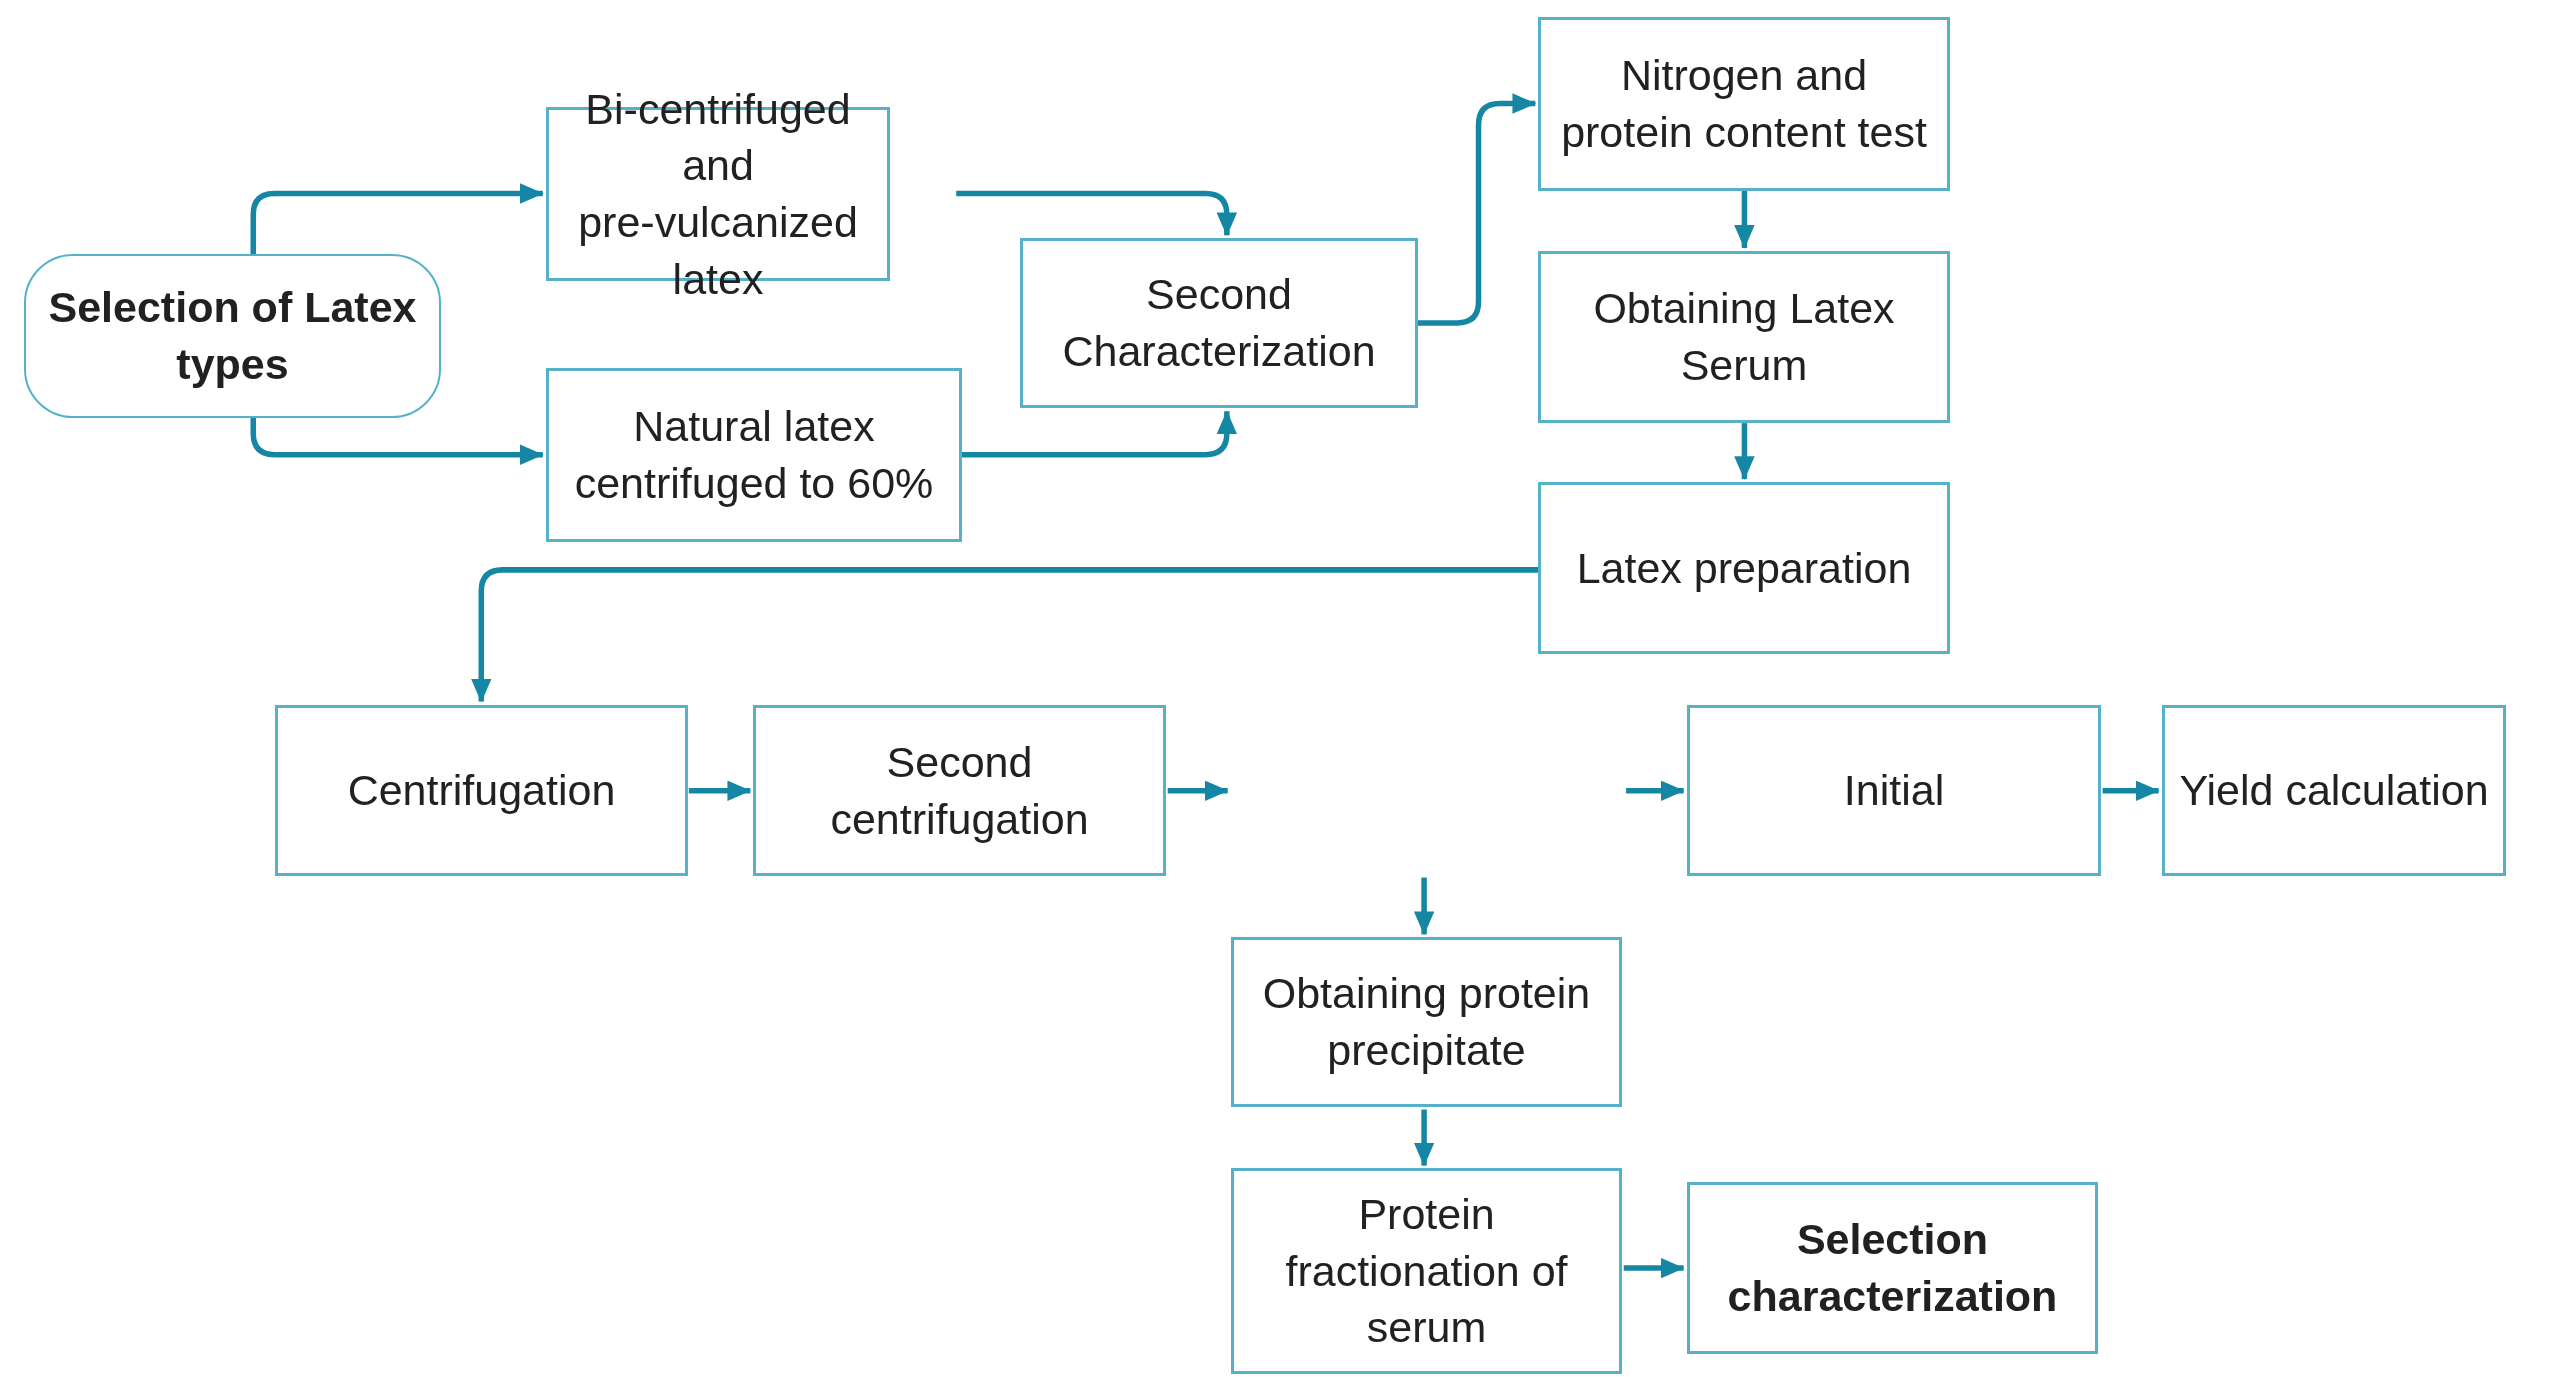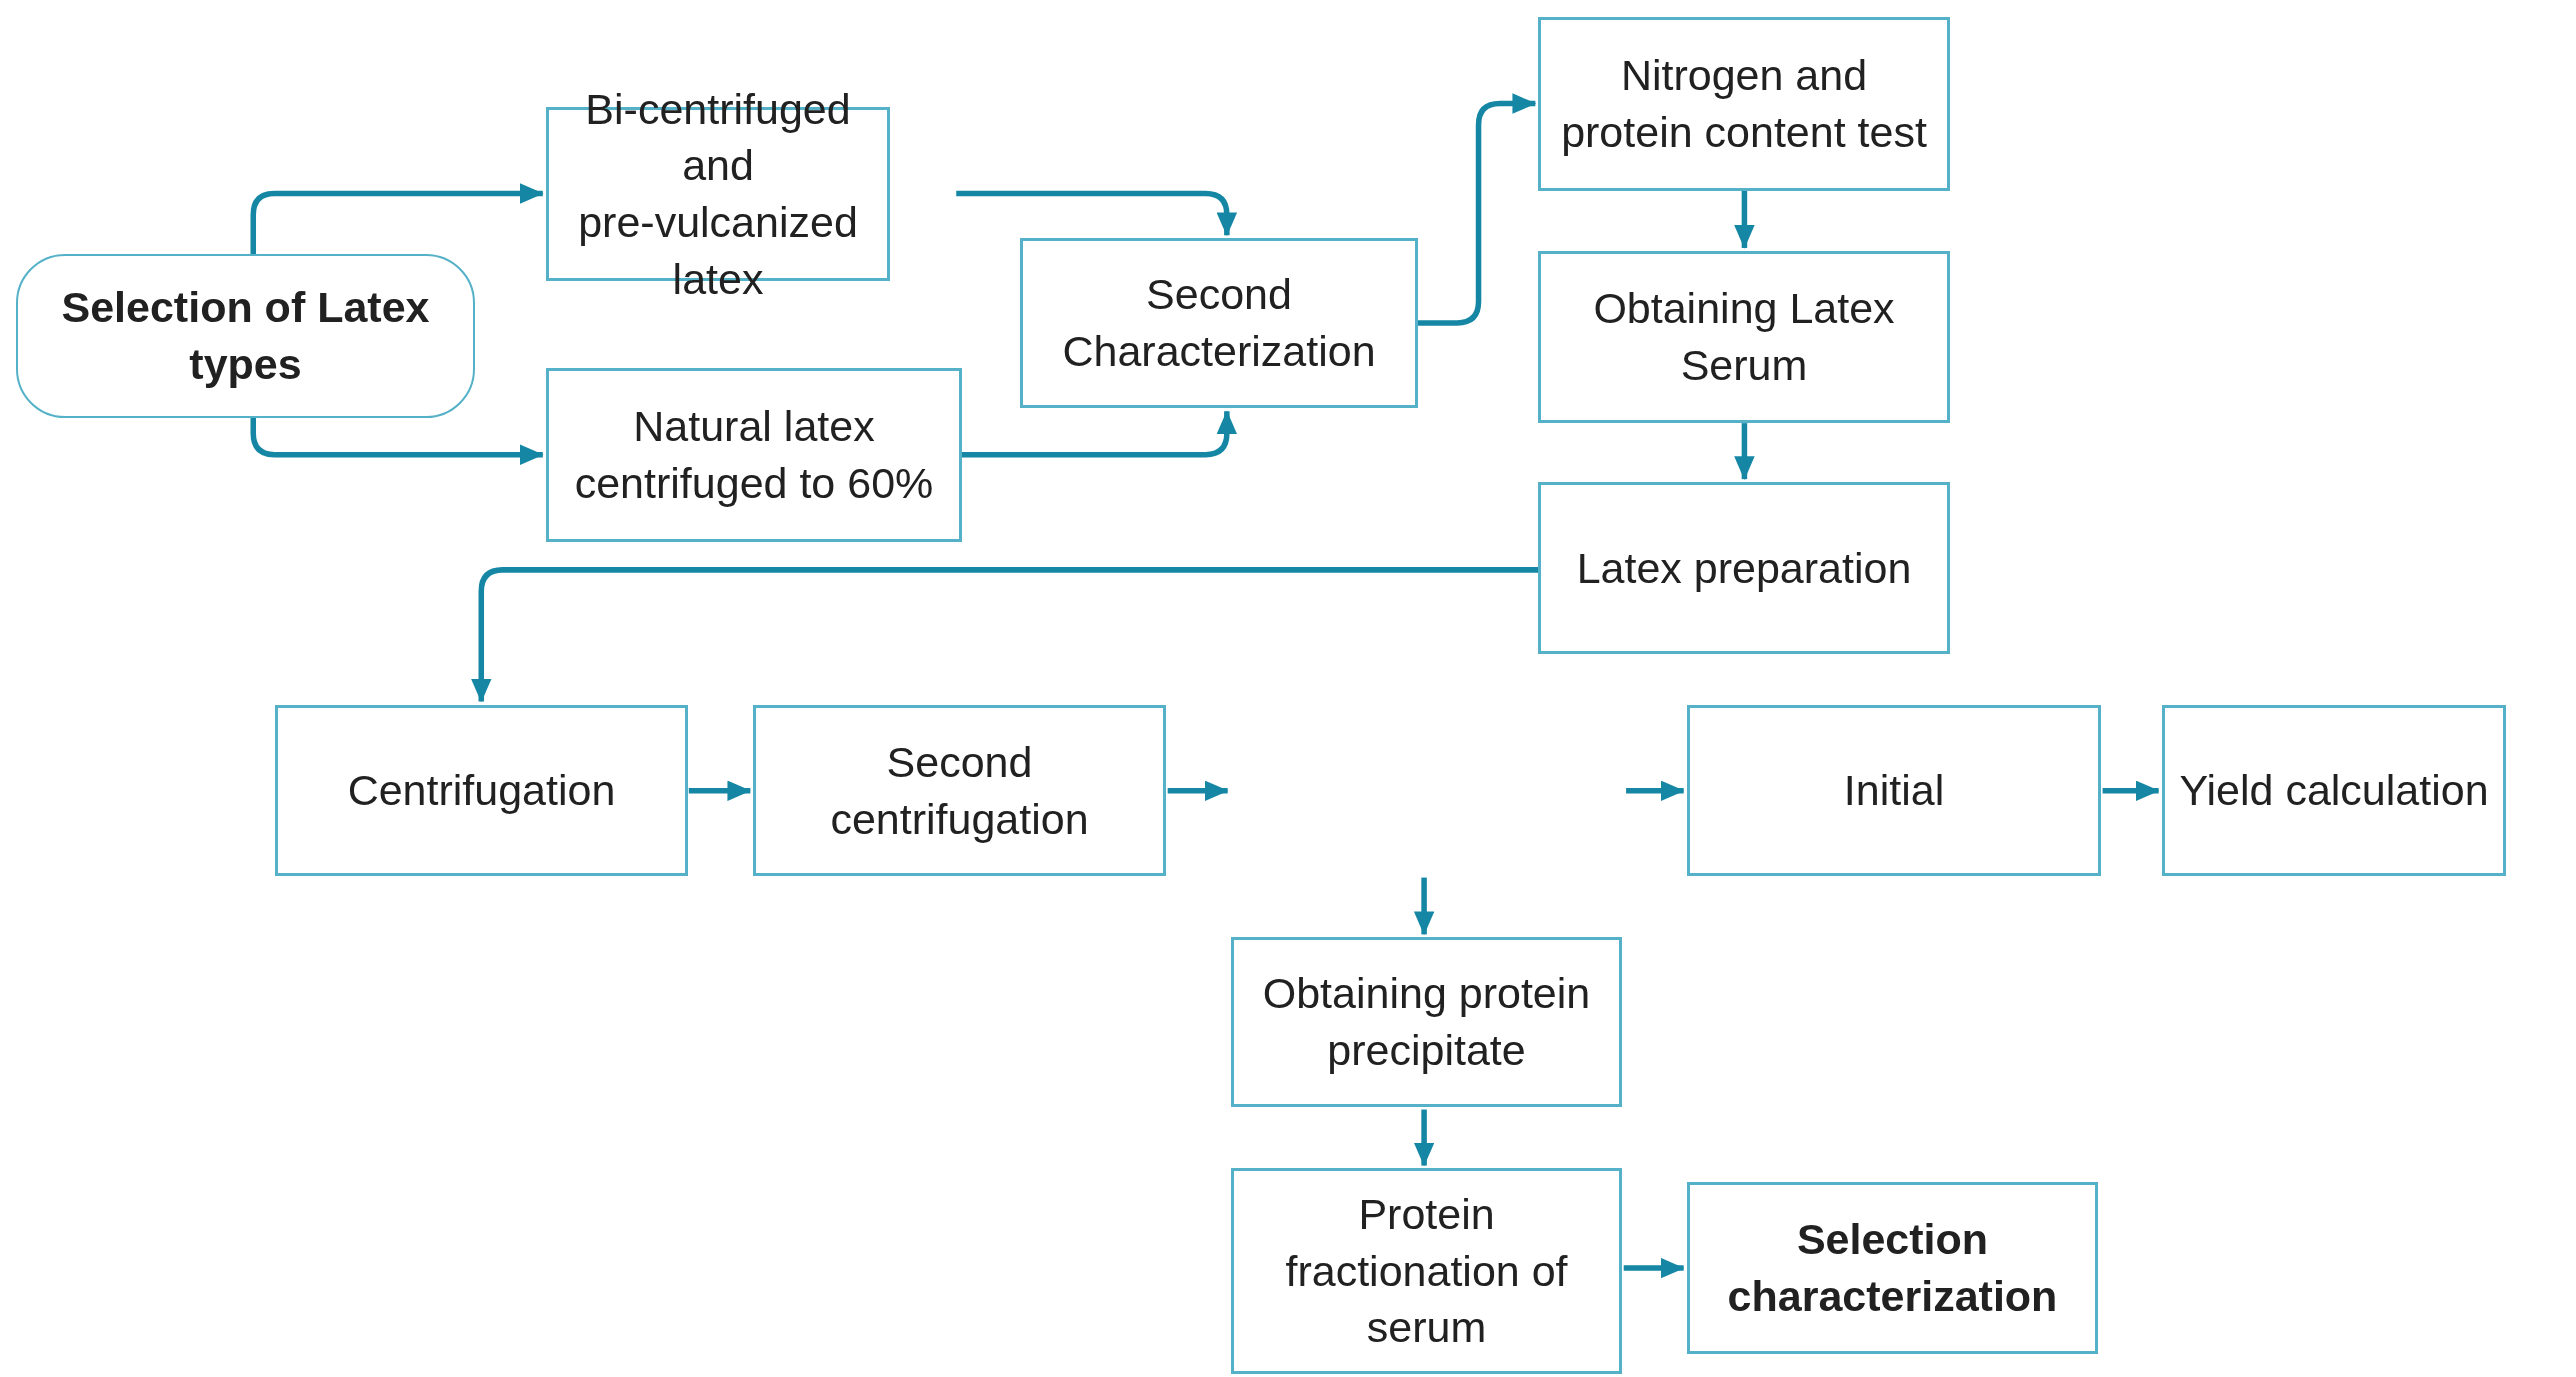--- a/index.html
+++ b/index.html
@@ -75,21 +75,21 @@
     <path class="edge" marker-end="url(#arrow)" d="M 1950 722 L 637 722 Q 610 722 610 749 L 610 889"></path>
     <path class="edge" marker-end="url(#arrow)" d="M 873 1002 L 951 1002"></path>
     <path class="edge" marker-end="url(#arrow)" d="M 1480 1002 L 1556 1002"></path>
     <path class="edge" marker-end="url(#arrow)" d="M 2061 1002 L 2134 1002"></path>
     <path class="edge" marker-end="url(#arrow)" d="M 2665 1002 L 2736 1002"></path>
     <path class="edge" marker-end="url(#arrow)" d="M 1805 1112 L 1805 1184"></path>
     <path class="edge" marker-end="url(#arrow)" d="M 1805 1406 L 1805 1477"></path>
     <path class="edge" marker-end="url(#arrow)" d="M 2058 1607 L 2134 1607"></path>
   </svg>
 
-  <div class="node rounded bold" style="left:16px; top:254px; width:459px; height:164px">
+  <div class="node rounded bold" style="left:24px; top:254px; width:417px; height:164px">
     <span class="node-label">Selection of Latex
 types</span>
   </div>
 
   <div class="node" style="left:546px; top:107px; width:344px; height:174px">
     <span class="node-label">Bi-centrifuged and
 pre-vulcanized latex</span>
   </div>
 
   <div class="node" style="left:546px; top:368px; width:416px; height:174px">

